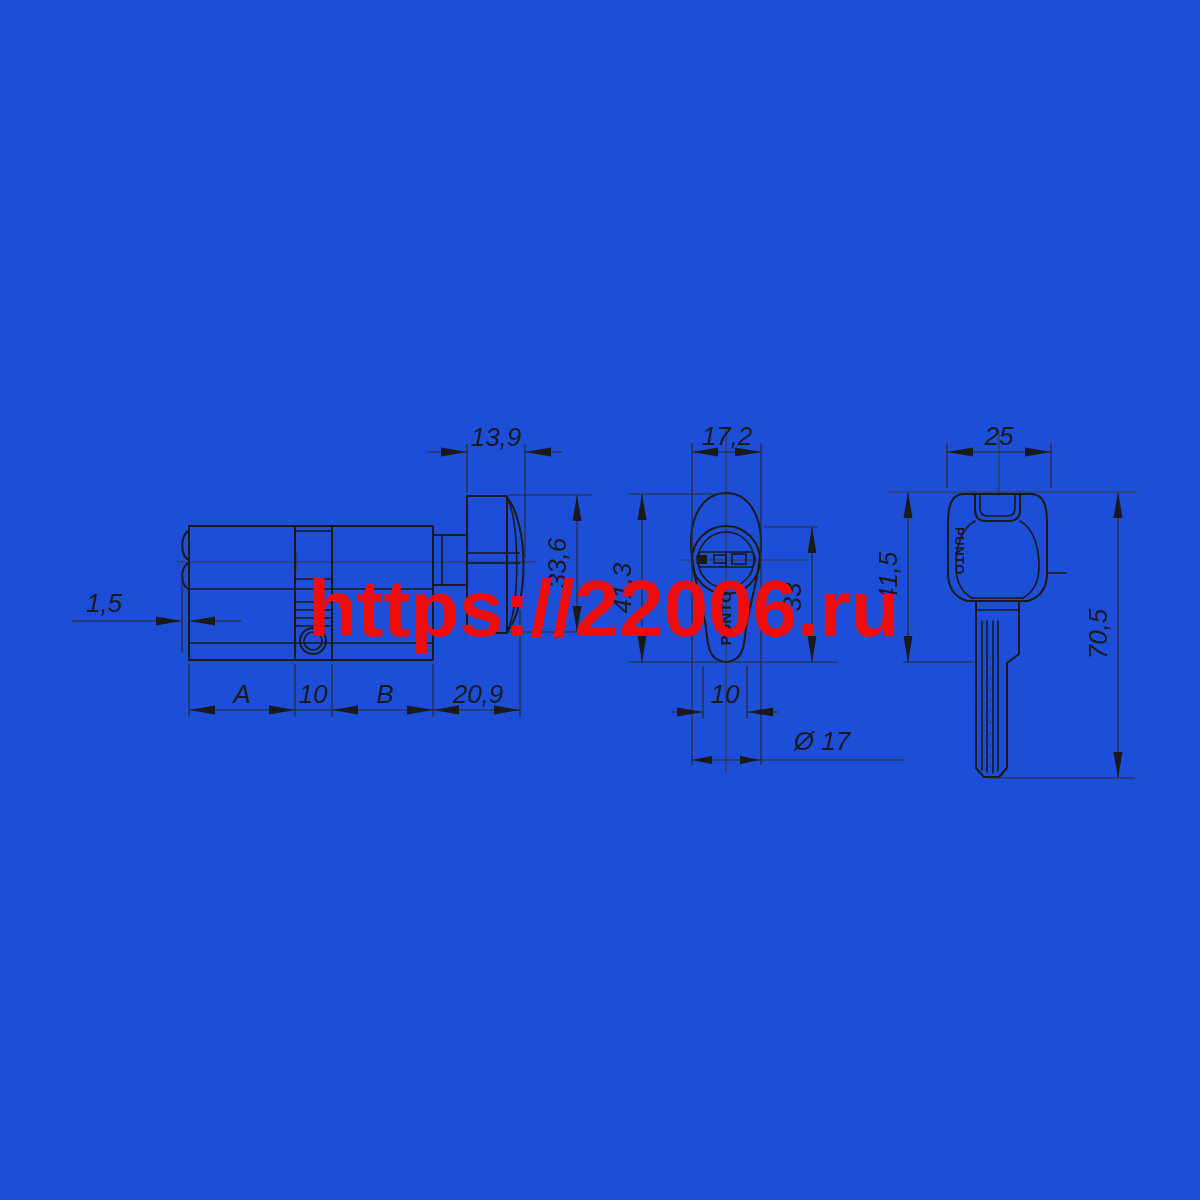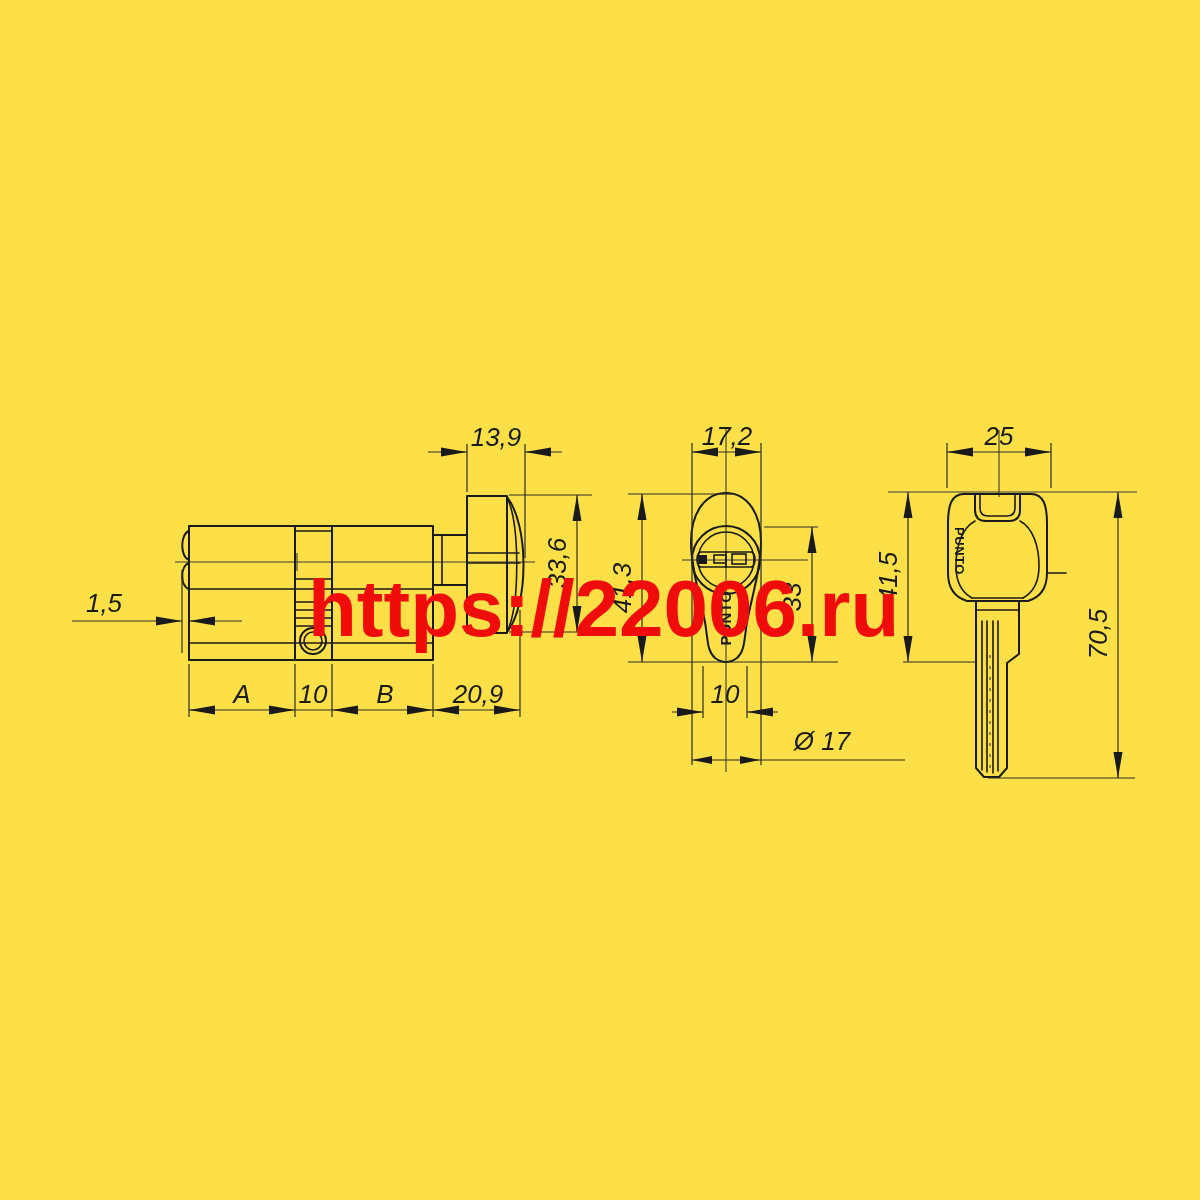--- a/index.html
+++ b/index.html
@@ -1,16 +1,16 @@
 <!DOCTYPE html>
 <html><head>
 <meta charset="utf-8">
 <style>
   html,body{margin:0;padding:0;background:#ffffff;}
-  .stage{position:relative;width:1200px;height:1200px;background:#fde047;overflow:hidden;}
+  .stage{position:relative;width:1200px;height:1200px;background:#1d4ed8;overflow:hidden;}
   svg{position:absolute;left:0;top:0;}
   .ol{stroke:#1a1a1a;stroke-width:2;fill:none;stroke-linecap:round;stroke-linejoin:round;}
   .ol15{stroke:#1a1a1a;stroke-width:1.6;fill:none;stroke-linecap:round;}
   .thin{stroke:#3a3a3a;stroke-width:1.1;fill:none;}
   .dim{stroke:#2c2c2c;stroke-width:1.2;fill:none;}
   .arr{fill:#1a1a1a;stroke:none;}
   .dtxt{font:italic 26px "Liberation Sans", sans-serif;fill:#1a1a1a;}
   .btxt{font:bold 13px "Liberation Sans", sans-serif;fill:#1a1a1a;letter-spacing:.5px;}
   .btxt2{font:bold 15px "Liberation Sans", sans-serif;fill:#1a1a1a;letter-spacing:.5px;}
   .wm{font:bold 80px "Liberation Sans", sans-serif;}

